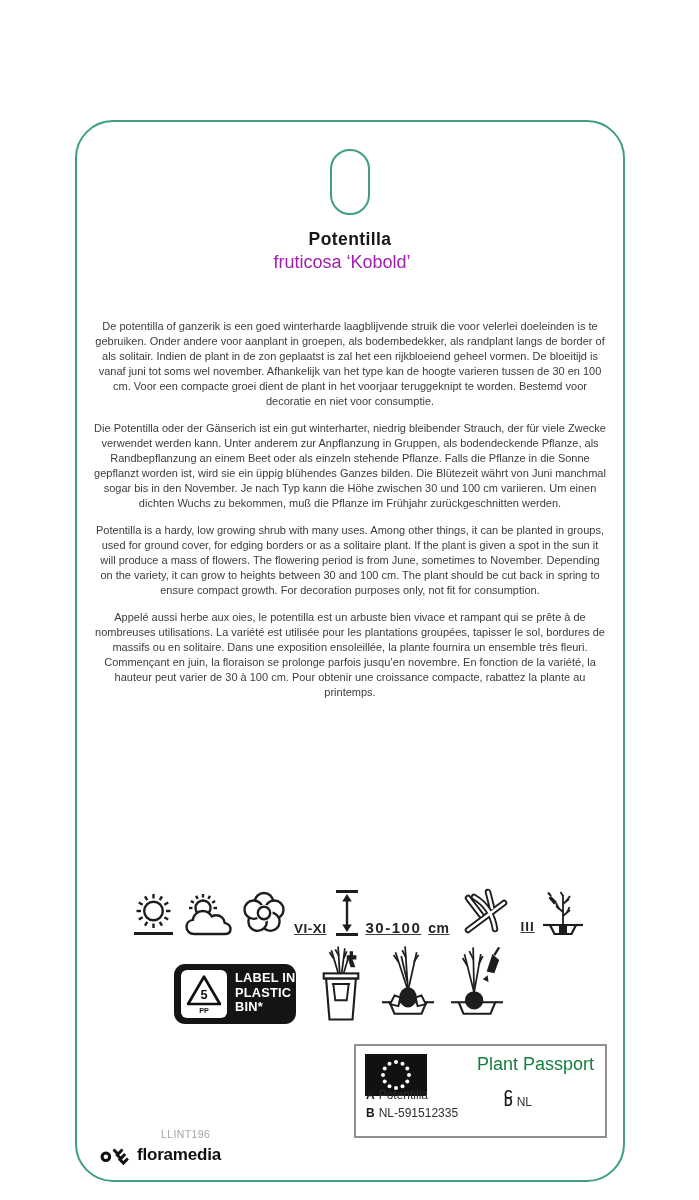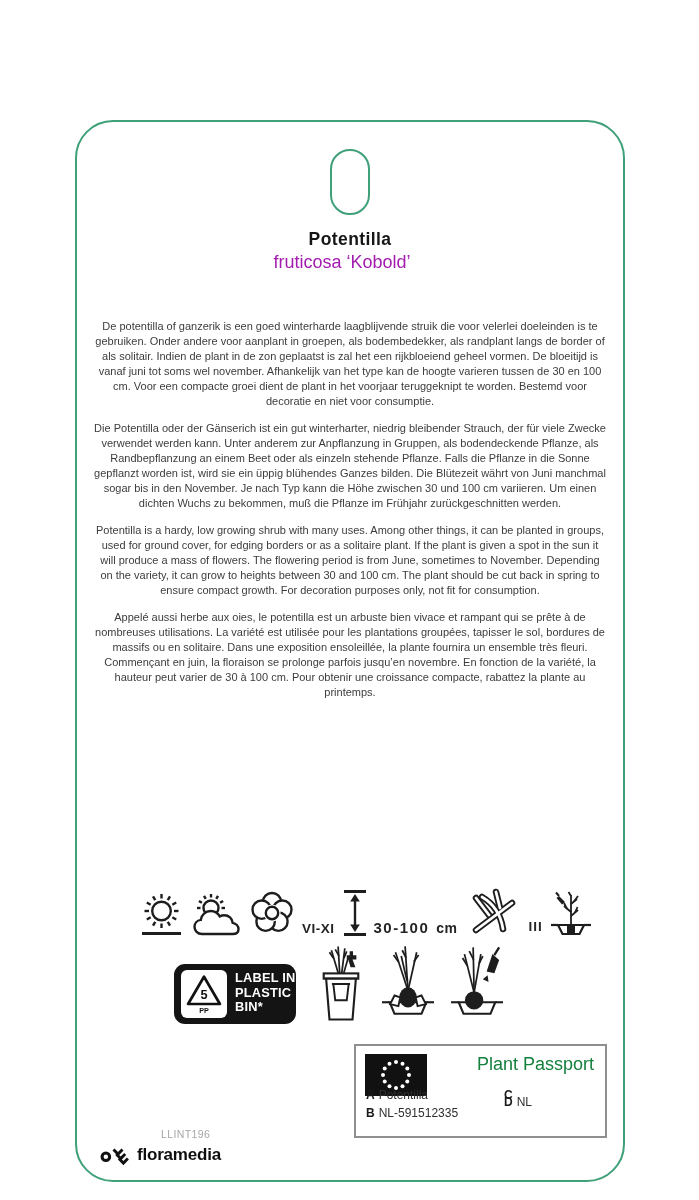--- a/index.html
+++ b/index.html
@@ -9,21 +9,21 @@
         border:2px solid #3fa07a;border-radius:38px;margin-top:44px;}
   .hole{position:absolute;left:50%;top:27px;transform:translateX(-50%);
         width:36px;height:62px;border:2px solid #3fa07a;border-radius:20px;background:#fff;}
   .title{position:absolute;top:107px;left:0;right:0;margin:0;text-align:center;
         font-size:17.5px;font-weight:bold;letter-spacing:.4px;color:#161616;}
   .subtitle{position:absolute;top:130px;left:0;right:16px;margin:0;text-align:center;
         font-size:18px;font-weight:normal;color:#a21caf;}
   .paragraphs{position:absolute;top:197px;left:17px;width:512px;text-align:center;
         font-size:11px;line-height:15px;color:#3c3c3c;}
   .paragraphs p{margin:0 0 12px 0;}
-  .icon-row{position:absolute;top:756px;left:61px;height:60px;display:flex;align-items:flex-end;}
+  .icon-row{position:absolute;top:756px;left:53px;height:60px;display:flex;align-items:flex-end;text-decoration:underline;}
   .icon-row svg{display:block;}
   .icon-text{font-weight:bold;color:#242424;padding-bottom:2px;white-space:nowrap;}
   .t-period{font-size:13.5px;letter-spacing:.5px;margin-left:4px;}
   .t-height{font-size:15px;letter-spacing:1.5px;margin-left:5px;}
   .t-unit{font-size:14px;letter-spacing:.5px;margin-left:7px;}
   .t-month{font-size:13.5px;letter-spacing:1px;margin-left:7px;padding-bottom:4px;}
   .ml8{margin-left:8px;} .ml5{margin-left:5px;} .ml6{margin-left:6px;} .ml10{margin-left:10px;}
   .badge{position:absolute;left:97px;top:842px;width:122px;height:60px;background:#141414;border-radius:11px;}
   .badge-white{position:absolute;left:7px;top:6px;width:46px;height:48px;background:#ffffff;border-radius:6px;
         display:flex;align-items:center;justify-content:center;}

